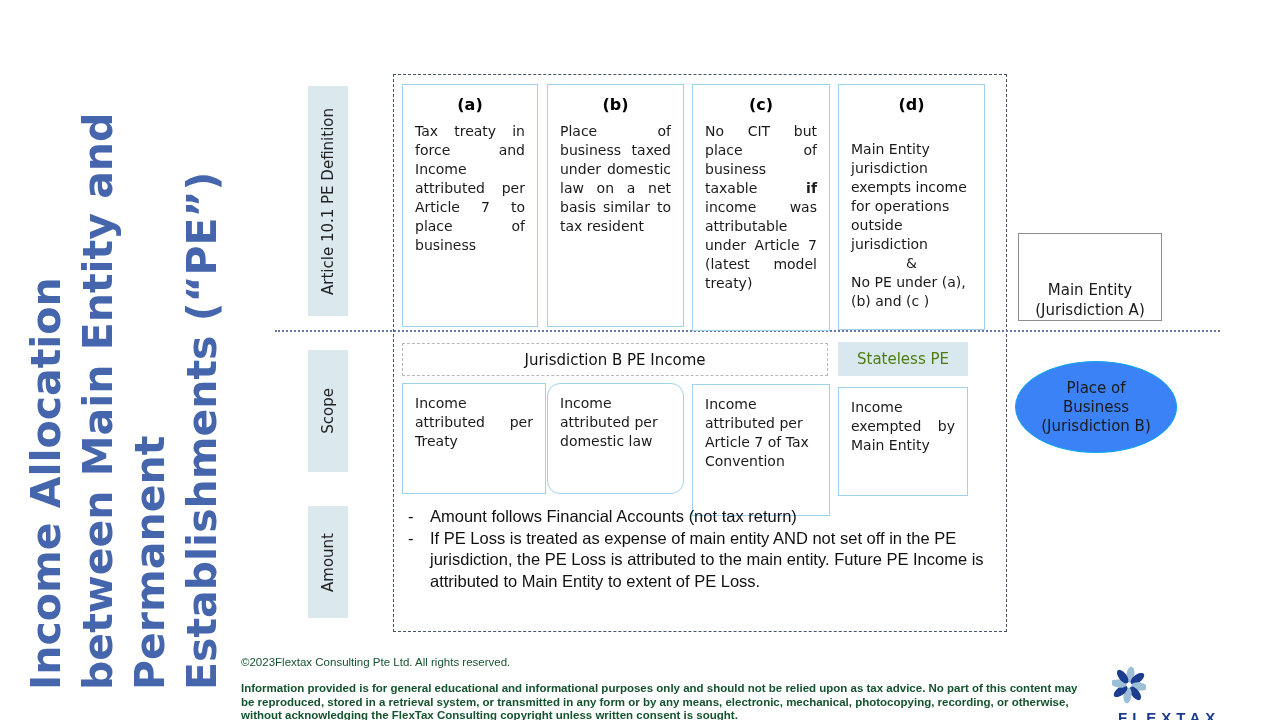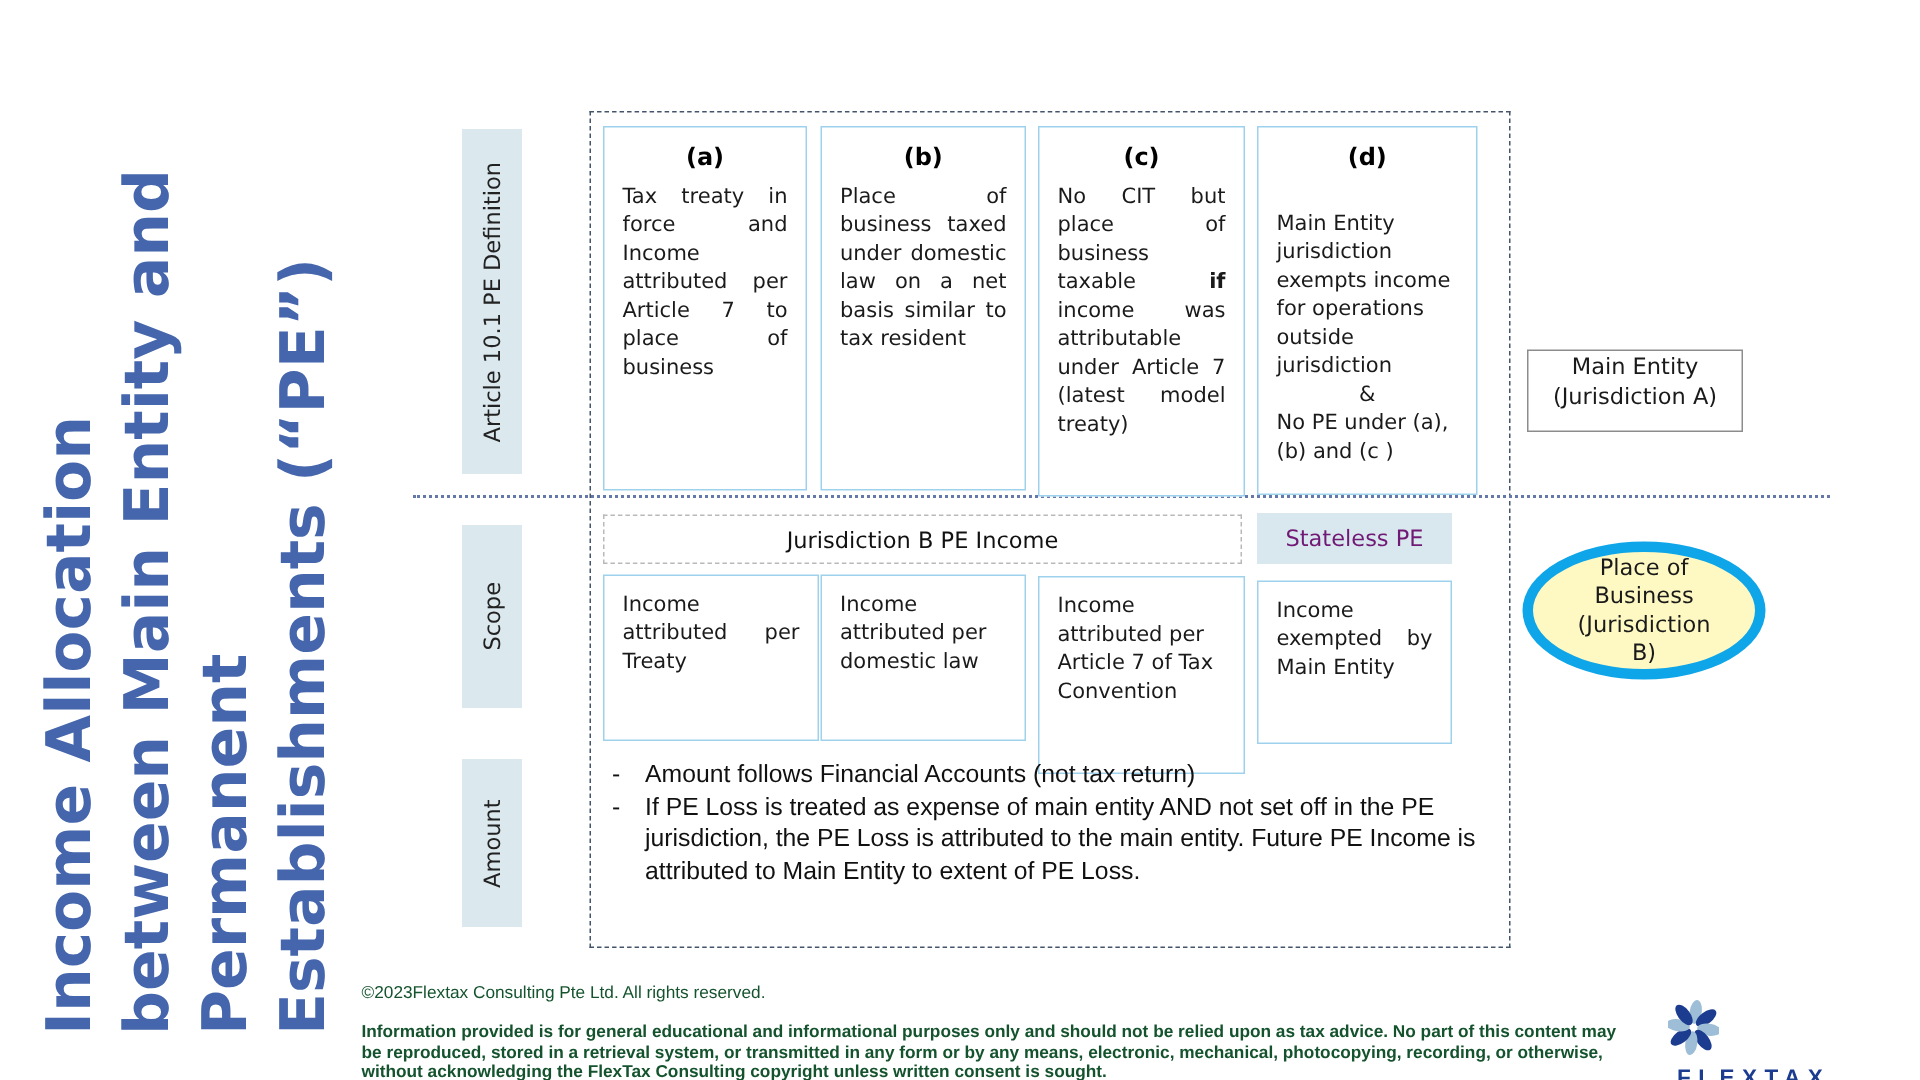--- a/index.html
+++ b/index.html
@@ -50,47 +50,47 @@
   .blk{display:block;}
   .bold-word{font-weight:bold;}
   
   .pe-income-bar{
     position:absolute;left:402px;top:343px;width:426px;height:33px;
     border:1px dashed #b9b9b9;box-sizing:border-box;background:#fff;
     display:flex;align-items:center;justify-content:center;font-size:15px;color:#111;
   }
   .stateless-box{
     position:absolute;left:838px;top:342px;width:130px;height:34px;background:#d9e7ee;
-    display:flex;align-items:center;justify-content:center;font-size:15px;color:#701a75;
+    display:flex;align-items:center;justify-content:center;font-size:15px;color:#4d7c0f;
   }
   .scope-box{
     position:absolute;background:#fff;border:1px solid #9ed2ec;box-sizing:border-box;
     padding:10px 12px;font-size:14px;line-height:19px;
   }
   #scope-1{left:402px;top:383px;width:144px;height:111px;text-align:justify;}
-  #scope-2{left:547px;top:383px;width:137px;height:111px;padding-right:24px;}
+  #scope-2{left:547px;top:383px;width:137px;height:111px;padding-right:24px;border-radius:13px;}
   #scope-3{left:692px;top:384px;width:138px;height:132px;}
   #scope-4{left:838px;top:387px;width:130px;height:109px;text-align:justify;}
   
   .amount-block{
     position:absolute;left:408px;top:506px;width:600px;
     font-family:"Liberation Sans",sans-serif;font-size:16.5px;line-height:21.5px;color:#111;
   }
   .amount-item{display:flex;}
   .amount-item .dash{width:22px;flex:none;text-align:left;}
   
   .main-entity-box{
-    position:absolute;left:1018px;top:233px;width:144px;height:55px;
+    position:absolute;left:1018px;top:233px;width:144px;height:88px;
     border:1px solid #8c8c8c;box-sizing:border-box;background:#fff;
-    display:flex;align-items:flex-start;justify-content:center;text-align:center;
+    display:flex;align-items:flex-end;justify-content:center;text-align:center;
     font-size:15px;line-height:20px;padding:0 10px;
   }
   .pob-ellipse{
     position:absolute;left:1015px;top:361px;width:162px;height:92px;
-    border:7px solid #0ea5e9;border-radius:50%;box-sizing:border-box;background:#fef9c3;
+    border:1px solid #0ea5e9;border-radius:50%;box-sizing:border-box;background:#3b82f6;
     display:flex;align-items:center;justify-content:center;text-align:center;
     font-size:15px;line-height:19px;padding:0 24px;
   }
   
   .footer{
     position:absolute;left:241px;top:656px;width:852px;
     font-family:"Liberation Sans",sans-serif;color:#14532d;
   }
   .footer .copyright{font-size:11.5px;line-height:13px;font-weight:normal;}
   .footer .disclaimer{font-size:11.5px;line-height:13.5px;font-weight:bold;margin-top:13px;}

